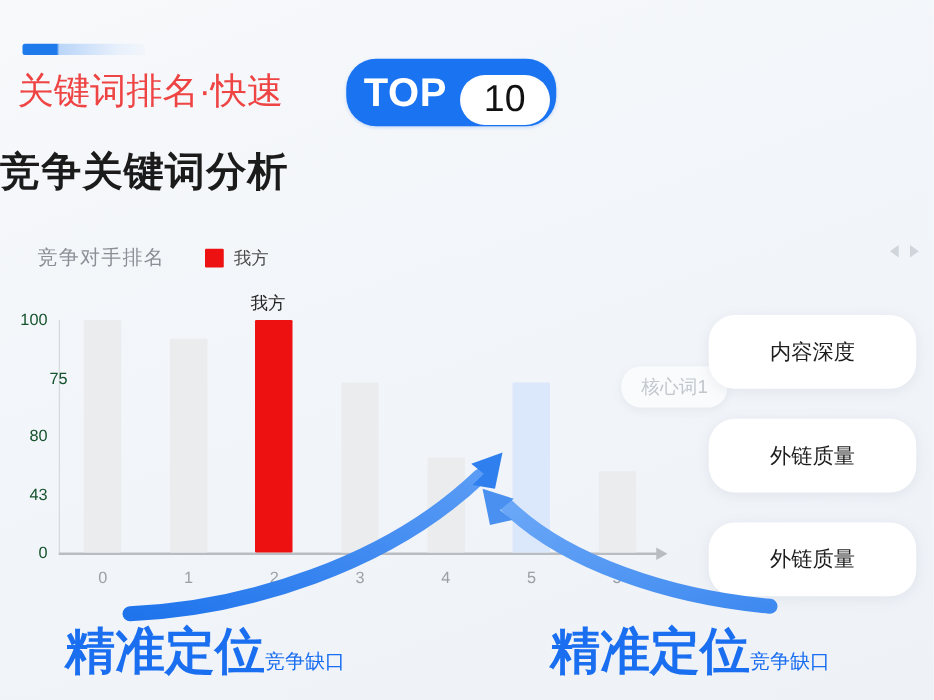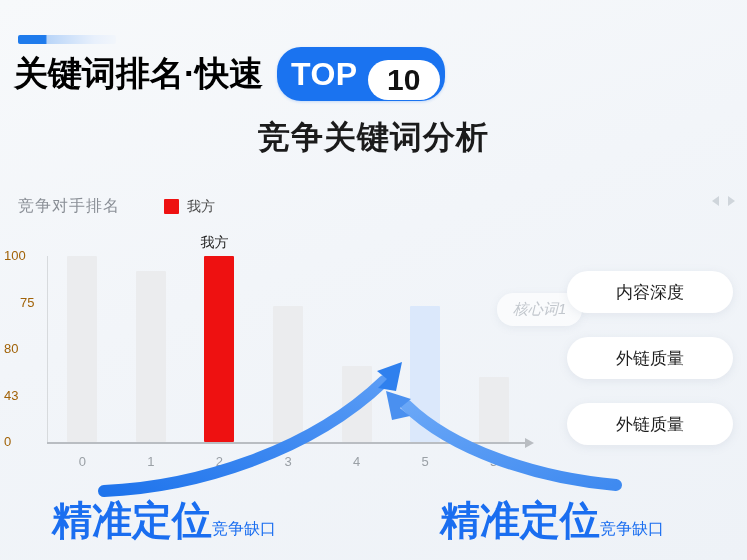--- a/index.html
+++ b/index.html
@@ -17,62 +17,62 @@
   #accent-bar {
     position: absolute; left: 18px; top: 35px;
     width: 98px; height: 9px; border-radius: 2px;
     background: linear-gradient(90deg, #1f7bec 0%, #1f7bec 28%, #b9d5f8 30%, #e8f0fc 78%, #f2f6fb 100%);
   }
   #title-row {
     position: absolute; left: 14px; top: 48px;
     display: flex; align-items: center; height: 50px;
   }
   #title-main {
-    font-size: 34px; font-weight: bold; color: #000000;
+    font-size: 29px; font-weight: normal; color: #ef4444;
     letter-spacing: 0px; white-space: nowrap; line-height: 46px;
   }
   #top-badge {
     position: absolute; left: 277px; top: 47px;
     height: 54px; min-width: 168px;
     border-radius: 24px;
     background: #1a73f0;
     display: flex; align-items: center; justify-content: flex-start;
     padding: 0 5px 0 14px;
     box-shadow: 0 1px 3px rgba(26,115,240,.22);
   }
   #top-badge-label {
     color: #ffffff; font-size: 32px; font-weight: bold;
     letter-spacing: .5px; line-height: 1; padding-right: 10px;
   }
   #top-badge-count {
     background: #ffffff; color: #111;
     border-radius: 20px; height: 40px; min-width: 72px;
     display: flex; align-items: center; justify-content: center;
-    font-size: 30px; font-weight: bold; padding: 0 12px; margin-top: 12px;
+    font-size: 30px; font-weight: normal; padding: 0 12px; margin-top: 12px;
   }
   #subtitle {
     position: absolute; left: 0; right: 0; top: 116px;
-    text-align: center;
+    text-align: left;
     font-size: 32px; font-weight: bold; color: #1b1b1b;
     letter-spacing: 1px;
   }
 
   
   #chart-header {
-    position: absolute; left: 18px; top: 196px;
-    display: flex; align-items: center; gap: 44px;
+    position: absolute; left: 30px; top: 196px;
+    display: flex; align-items: center; gap: 32px;
   }
   #chart-title { font-size: 16px; color: #8a8f96; letter-spacing: 1px; }
   #legend { display: flex; align-items: center; gap: 8px; }
   #legend-swatch { width: 15px; height: 15px; background: #ee1111; border-radius: 1px; }
   #legend-label { font-size: 14px; color: #4a4a4a; }
 
   #chart { position: absolute; left: 0px; top: 236px; width: 560px; height: 250px; }
 
-  .ytick { position: absolute; font-size: 13px; color: #a16207; width: 34px; }
+  .ytick { position: absolute; font-size: 13px; color: #14532d; text-align: right; width: 34px; }
   .xtick { position: absolute; font-size: 13px; color: #9aa0a6; text-align: center; width: 24px; top: 218px; }
 
   #yaxis { position: absolute; left: 47px; top: 20px; width: 1px; height: 186px; background: #d7dadd; }
   #xaxis { position: absolute; left: 47px; top: 206px; width: 480px; height: 1.5px; background: #b9bdc2; }
   #xaxis-arrow {
     position: absolute; left: 525px; top: 202px;
     width: 0; height: 0;
     border-top: 5px solid transparent; border-bottom: 5px solid transparent;
     border-left: 9px solid #b9bdc2;
   }
@@ -85,41 +85,39 @@
     white-space: nowrap;
   }
 
   
   #core-chip {
     position: absolute; left: 497px; top: 293px;
     padding: 7px 16px; border-radius: 16px;
     background: rgba(255,255,255,.62);
     color: #c2c7cd; font-size: 15px;
     box-shadow: 0 2px 8px rgba(120,135,155,.10);
-    font-style: italic;
   }
 
   
   #dim-header {
     position: absolute; right: 12px; top: 196px;
     display: flex; align-items: center; gap: 9px;
   }
   #dim-title { font-size: 16px; color: #8a8f96; letter-spacing: 1px; }
   .tri { width: 0; height: 0; border-top: 5px solid transparent; border-bottom: 5px solid transparent; }
   #tri-left { border-right: 7px solid #cfd5db; }
   #tri-right { border-left: 7px solid #cfd5db; }
 
   #cards { position: absolute; right: 14px; top: 252px; width: 166px; }
   .card {
-    height: 42px; margin-bottom: 24px;
+    height: 59px; margin-bottom: 24px;
     background: #ffffff; border-radius: 21px;
     display: flex; align-items: center; justify-content: center;
     font-size: 17px; color: #1d1d1d;
     box-shadow: 0 2px 10px rgba(120,140,165,.13);
-    margin-top: 19px;
   }
 
   
   #arrows { position: absolute; left: 0; top: 0; width: 747px; height: 560px; pointer-events: none; }
 
   
   .caption {
     position: absolute; bottom: 12px;
     display: flex; align-items: baseline;
     color: #1a6ef0; white-space: nowrap;

